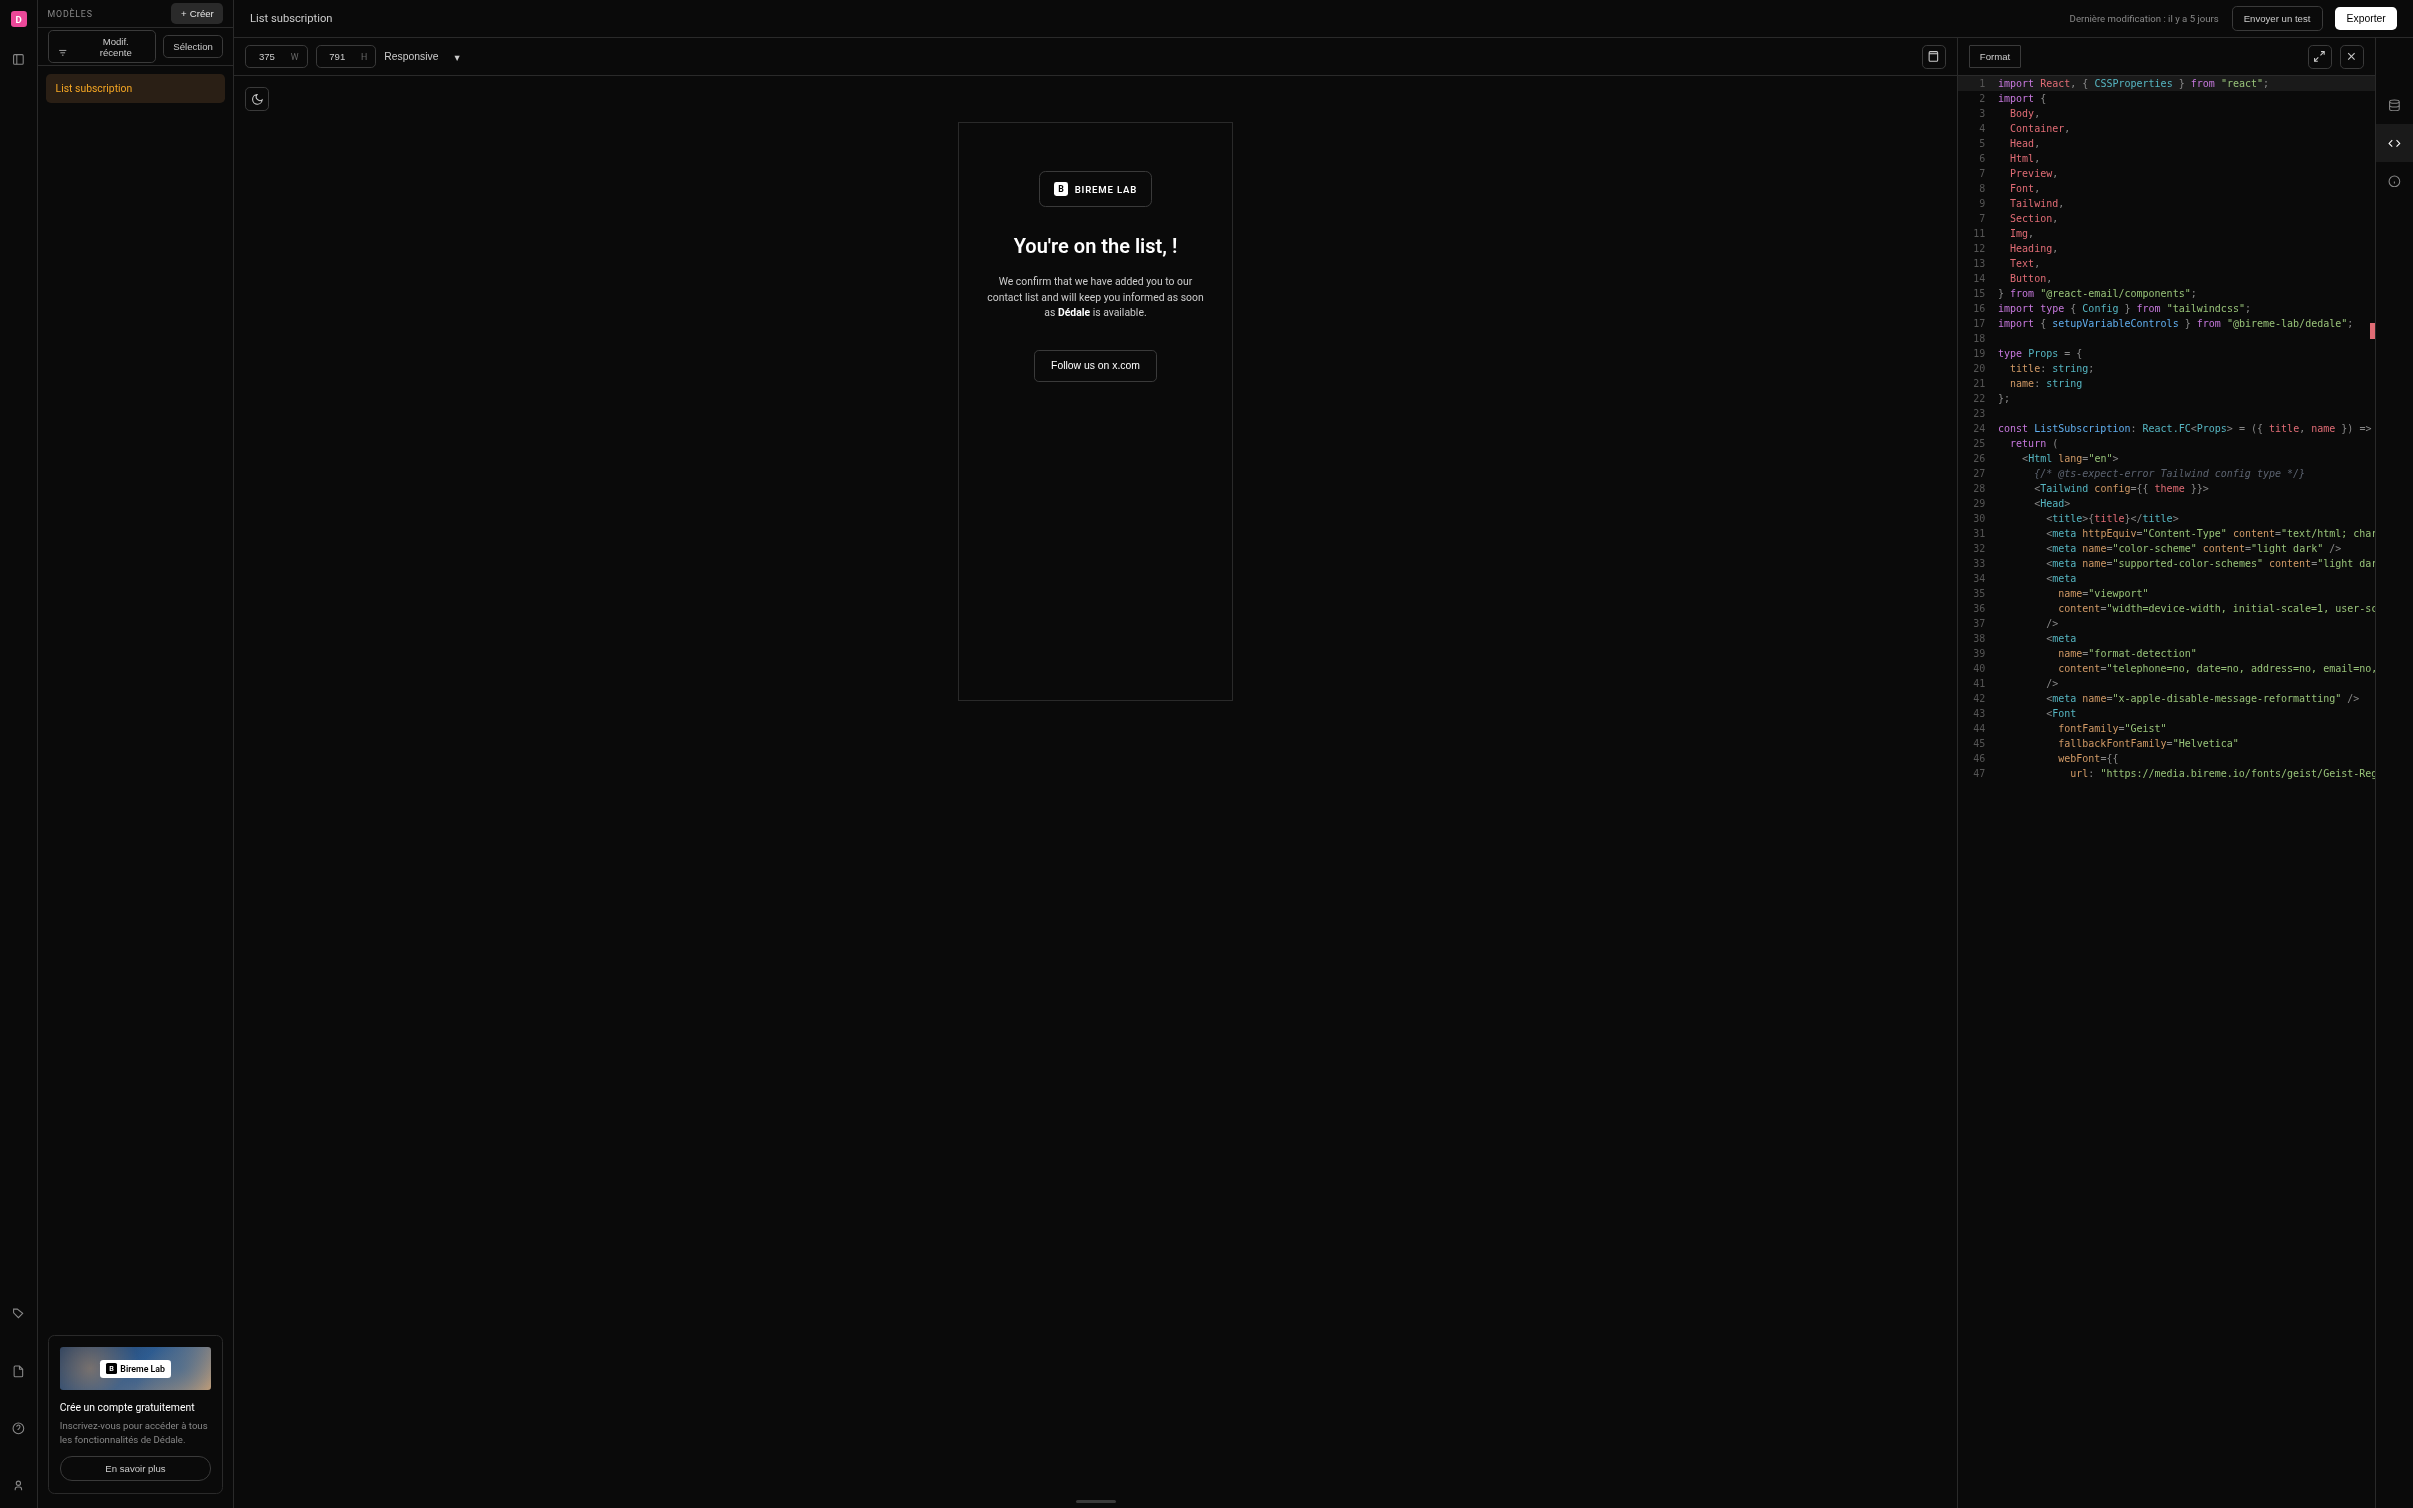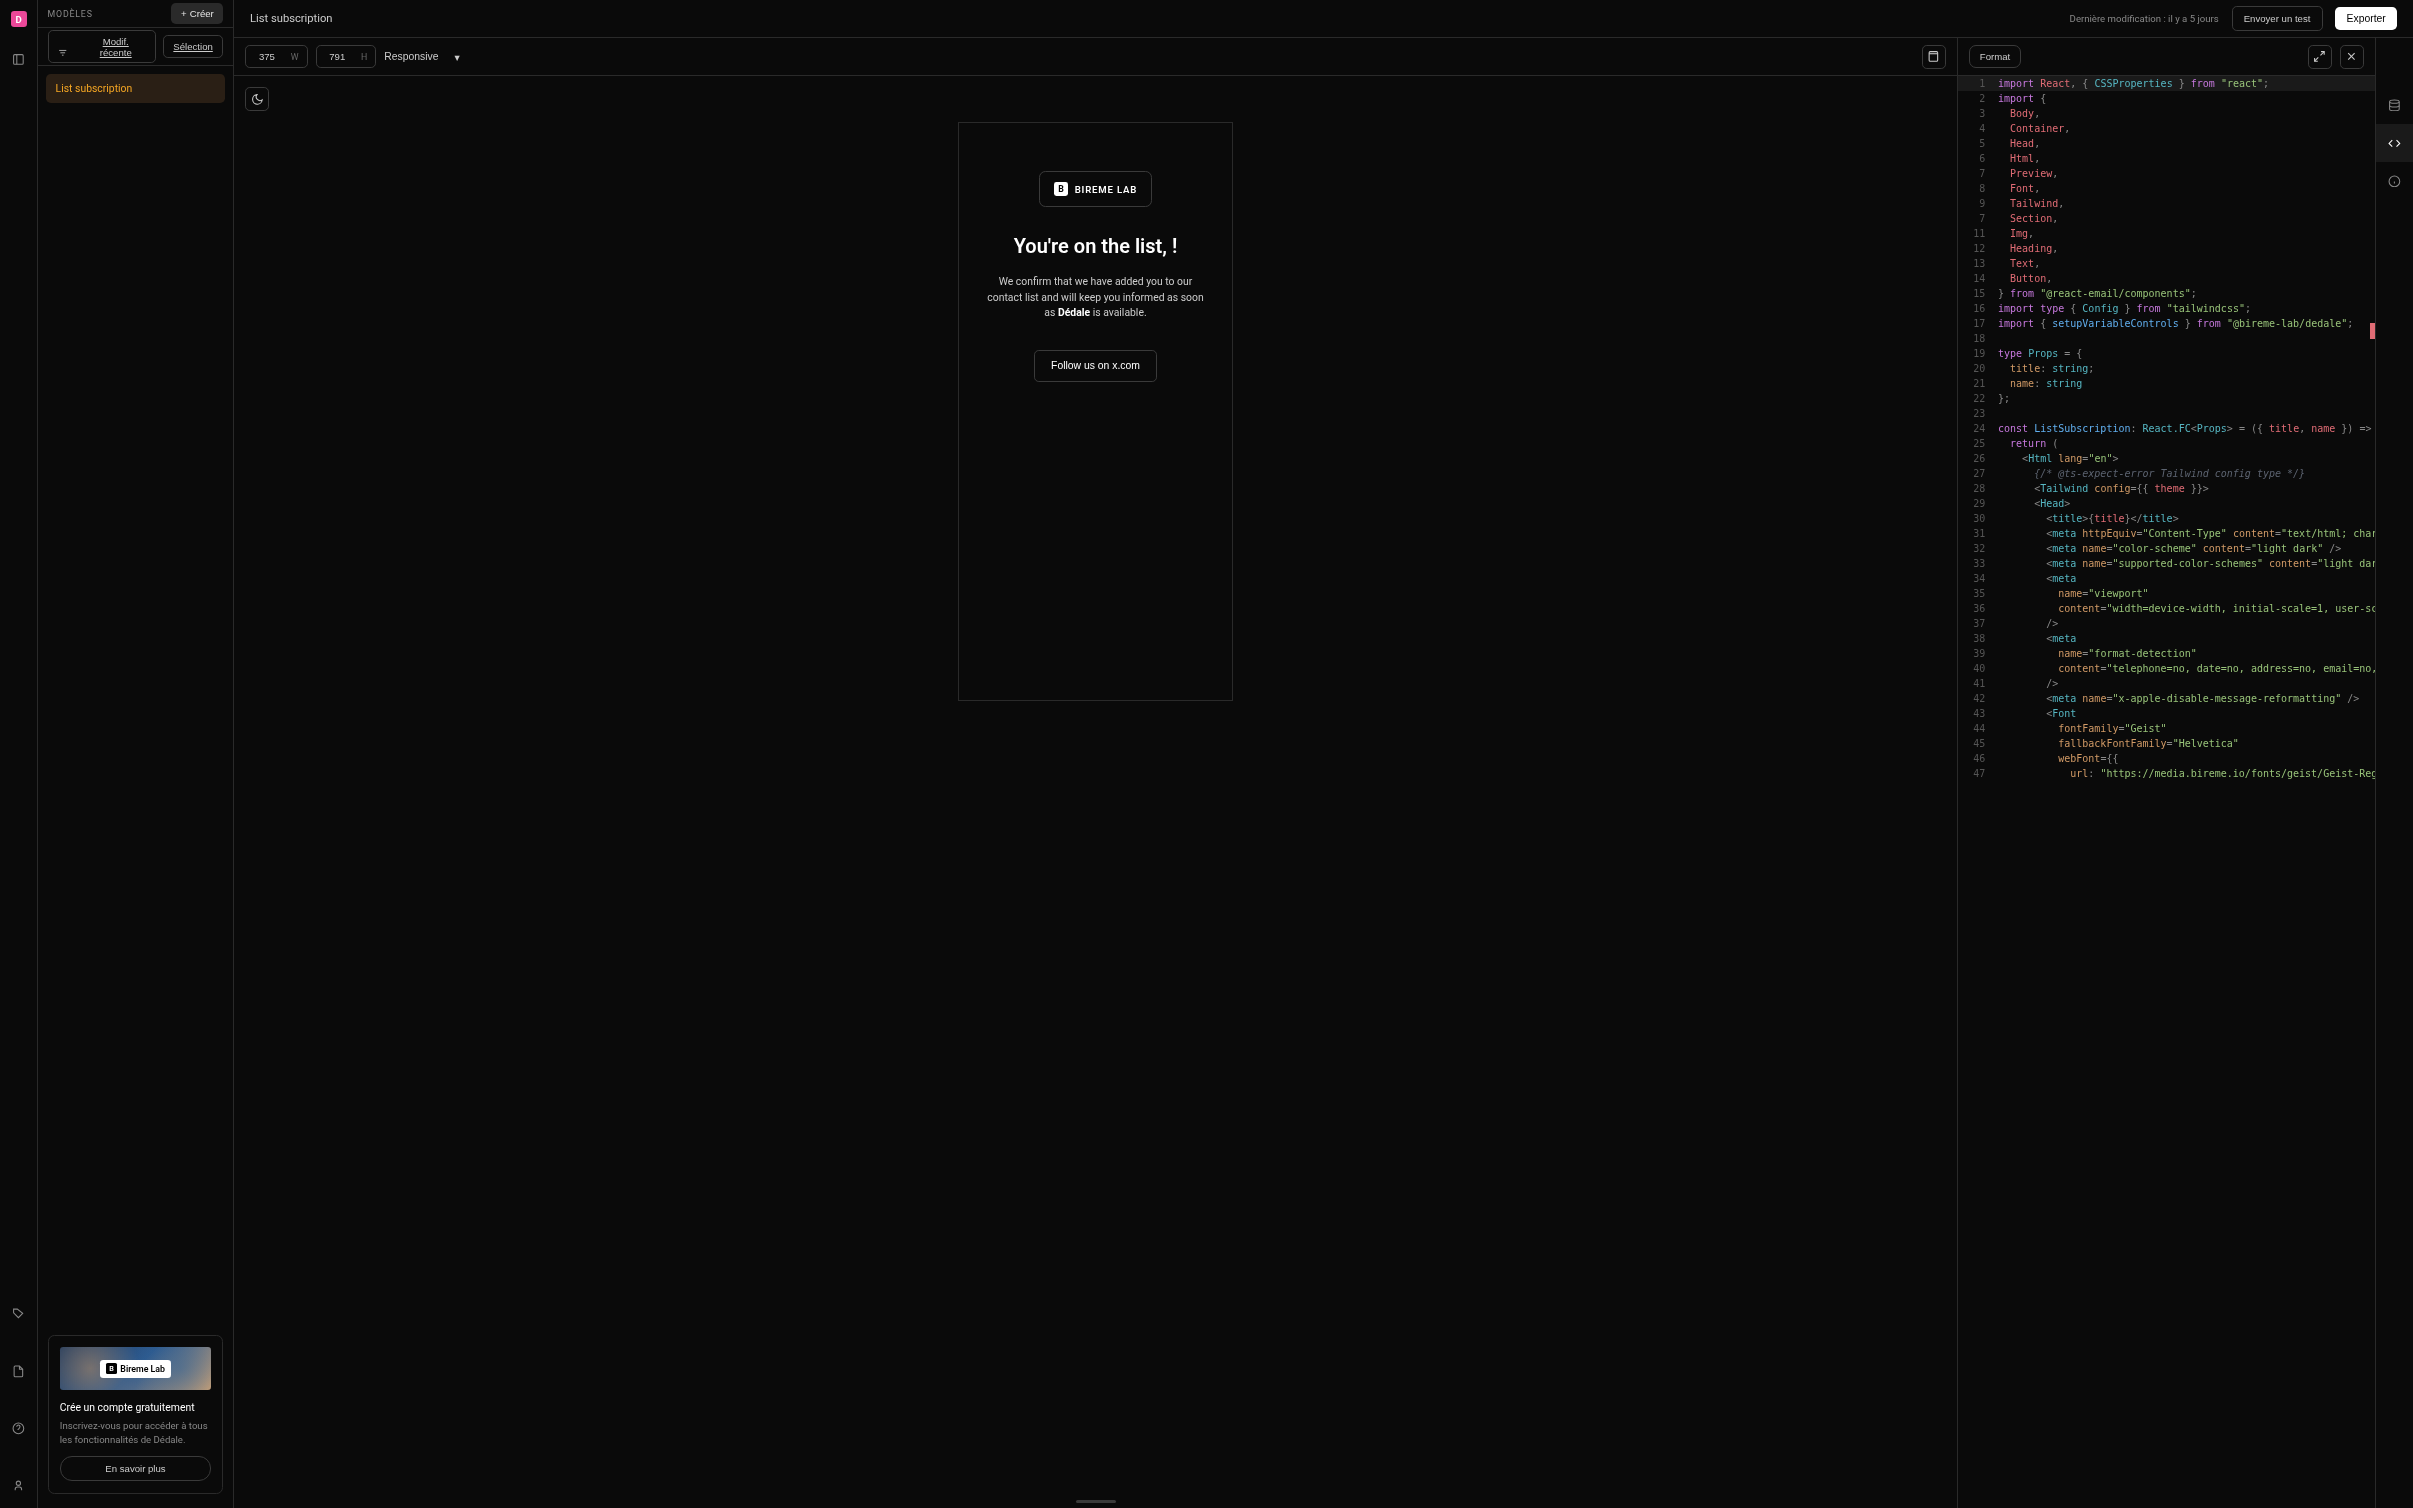--- a/index.html
+++ b/index.html
@@ -100,21 +100,20 @@
       background: transparent;
       border: 0.8px solid #3a3a3a;
       color: #ccc;
       padding: 4.8px 9.6px;
       border-radius: 4.8px;
       font-size: 9.6px;
       cursor: pointer;
       display: flex;
       align-items: flex-end;
       gap: 18px;
-      text-decoration: underline;
     }
     .sidebar-list { padding: 8px; }
     .sidebar-item {
       background: #2a1f15;
       color: #f5a623;
       padding: 8px 9.6px;
       border-radius: 4.8px;
       font-size: 10.4px;
       cursor: pointer;
     }
@@ -387,21 +386,21 @@
       display: flex;
       align-items: center;
       padding: 0 11.2px;
       gap: 8px;
     }
     .format-btn {
       background: transparent;
       border: 0.8px solid #3a3a3a;
       color: #ccc;
       padding: 4.8px 9.6px;
-      border-radius: 7px;
+      border-radius: 1px;
       font-size: 9.6px;
       cursor: pointer;
     }
     .code-toolbar .spacer { flex: 1; }
     .icon-btn {
       background: transparent;
       border: 0.8px solid #3a3a3a;
       color: #ccc;
       width: 24px;
       height: 24px;

